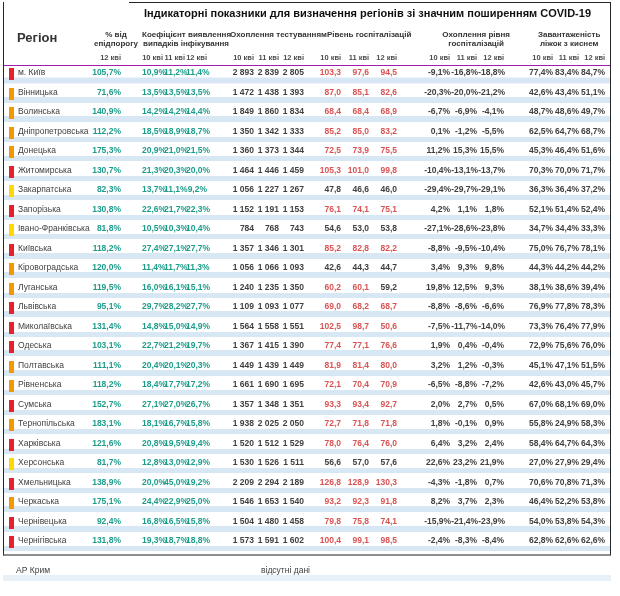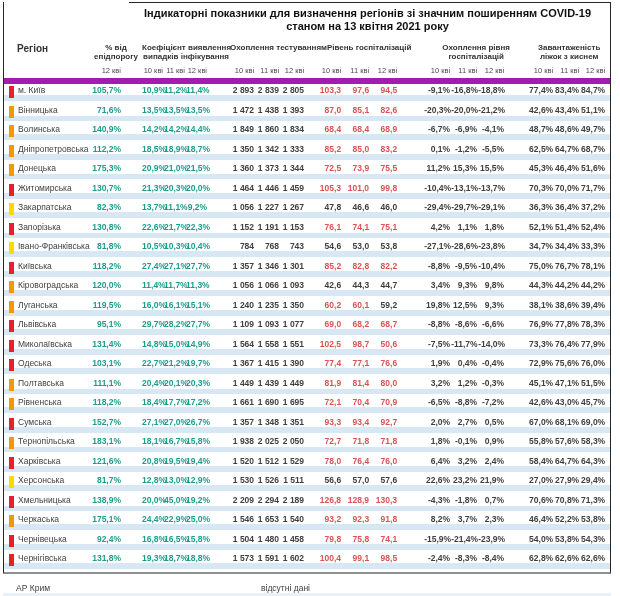--- a/index.html
+++ b/index.html
@@ -14,23 +14,23 @@
     background:#fff;
   }
   .frame-top{position:absolute;top:0;left:125px;right:0;height:1px;background:#262626;}
   .title{
     padding:5px 4px 8px 125px;text-align:center;
     font-size:11px;font-weight:700;line-height:13px;color:#101010;
   }
   table{border-collapse:collapse;table-layout:fixed;width:606px;}
   th,td{padding:0;margin:0;overflow:visible;}
   .h-group{font-size:8px;font-weight:700;color:#333;text-align:center;vertical-align:top;white-space:pre;line-height:9px;padding-top:2px;}
-  .h-region{font-size:10px;font-weight:700;color:#333;text-align:left;padding-left:13px;vertical-align:top;padding-top:2px;}
+  .h-region{font-size:13px;font-weight:700;color:#333;text-align:left;padding-left:13px;vertical-align:top;padding-top:2px;}
   .h-thr{font-size:7.5px;font-weight:400;color:#474747;text-align:center;white-space:pre;padding-top:3px;height:11px;vertical-align:top;}
-  tr.dates th{font-size:7.5px;color:#4c4c4c;font-weight:400;text-align:right;padding:5px 1px 3px 0;border-bottom:6px solid #a21caf;white-space:nowrap;}
+  tr.dates th{font-size:7.5px;color:#4c4c4c;font-weight:700;text-align:right;padding:5px 1px 3px 0;border-bottom:1px solid #a21caf;white-space:nowrap;}
   tr.dates th.left{text-align:left;}
   tbody td{
     height:18.5px;vertical-align:top;font-size:8.5px;line-height:10px;padding-top:1px;
     background:linear-gradient(to bottom,#ffffff 0px,#ffffff 11.5px,#d8e7f4 11.5px,#d8e7f4 16.6px,#b4b4b4 16.6px,#b4b4b4 17.4px,#ffffff 17.4px);
   }
   .c-num{text-align:right;font-weight:700;padding-right:1px;}
   .t{color:#1e9c8b;}
   .d{color:#3f3f3f;}
   .r{color:#d95353;}
   .c-region{color:#3f3f3f;white-space:nowrap;padding-left:2px;margin-left:27px;}
@@ -42,21 +42,20 @@
   }
   .footer-note{position:absolute;left:258px;top:1px;color:#3f3f3f;}
 </style>
 </head>
 <body>
 
 <div class="frame">
   <div class="frame-top"></div>
   <div class="title">
     <div>Індикаторні показники для визначення регіонів зі значним поширенням COVID-19</div>
-    <div>станом на 13 квітня 2021 року</div>
   </div>
   <table>
     <colgroup>
       <col style="width:12px">
         <col style="width:74px">
         <col style="width:32px">
         <col style="width:20px">
       <col style="width:22px">
         <col style="width:22px">
         <col style="width:22px">
@@ -640,21 +639,21 @@
           <td class="gap"></td>
           <td class="c-num r">72,7</td>
           <td class="c-num r">71,8</td>
           <td class="c-num r">71,8</td>
           <td class="gap"></td>
           <td class="c-num d">1,8%</td>
           <td class="c-num d">-0,1%</td>
           <td class="c-num d">0,9%</td>
           <td class="gap"></td>
           <td class="c-num d">55,8%</td>
-          <td class="c-num d">57,6%</td>
+          <td class="c-num d">24,9%</td>
           <td class="c-num d">58,3%</td>
           <td class="gap"></td>
         </tr>
         <tr class="row">
           <td class="c-marker">
             <span class="marker" style="background: rgb(232, 32, 44);"></span>
           </td>
           <td class="c-region">Харківська</td>
           <td class="c-num t">121,6%</td>
           <td class="gap"></td>

